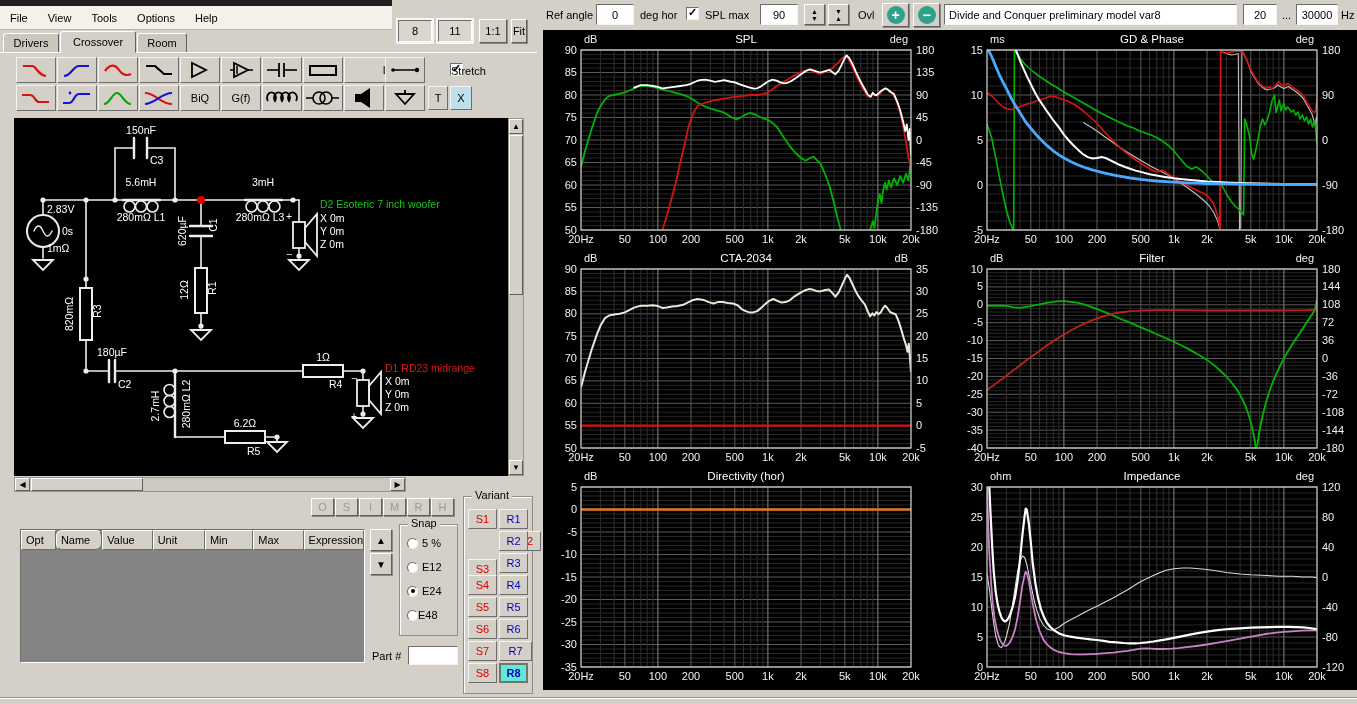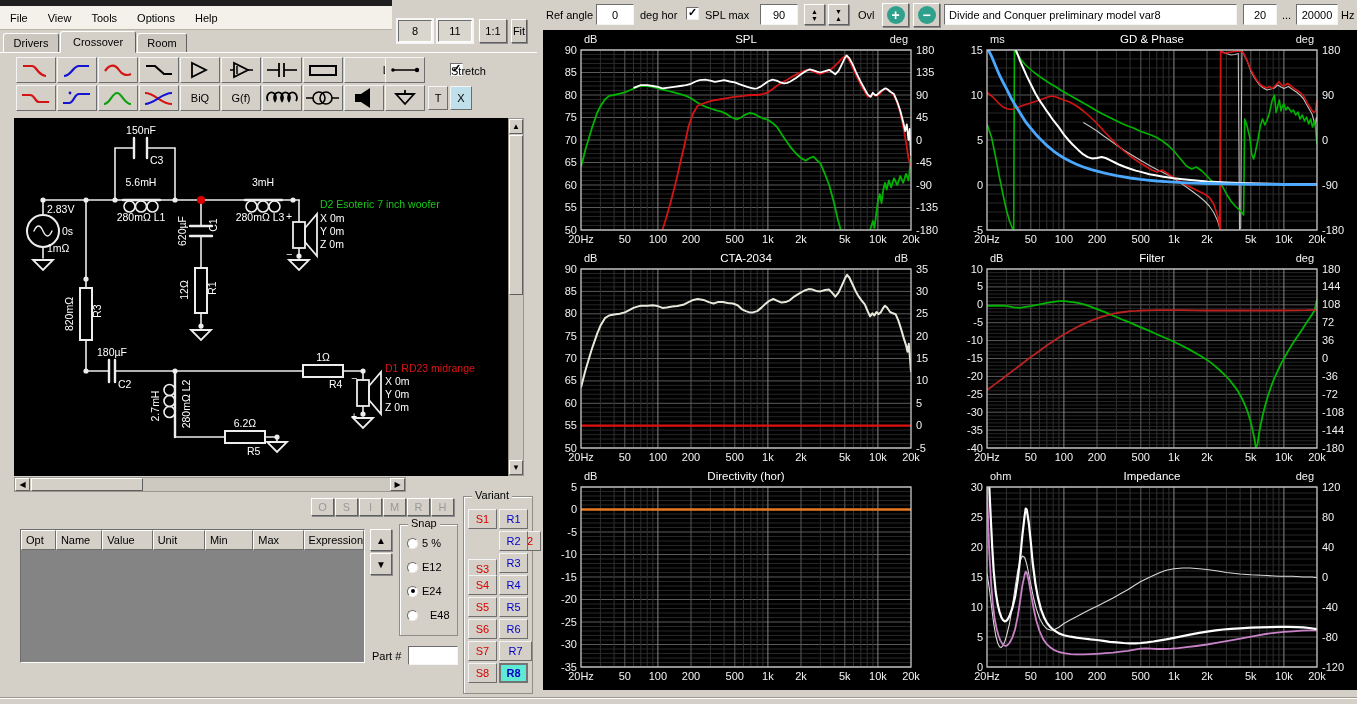--- a/index.html
+++ b/index.html
@@ -87,21 +87,21 @@
   <span class="abs lab" style="left:858px;top:9px;">Ovl</span>
   <div class="abs btn raised ovlbtn" style="left:882px;top:3px;">
       <span class="circ">+</span>
     </div>
   <div class="abs btn raised ovlbtn" style="left:913px;top:3px;">
       <span class="circ">−</span>
     </div>
   <div class="abs field" style="left:944px;top:4px;width:293px;height:21px;justify-content:flex-start;padding-left:4px;">Divide and Conquer preliminary model var8</div>
   <div class="abs field" style="left:1243px;top:4px;width:34px;height:21px;">20</div>
   <span class="abs lab" style="left:1282px;top:9px;">...</span>
-  <div class="abs field" style="left:1296px;top:4px;width:42px;height:21px;">20000</div>
+  <div class="abs field" style="left:1296px;top:4px;width:42px;height:21px;">30000</div>
   <span class="abs lab" style="left:1341px;top:9px;">Hz</span>
 
   
   <div class="abs tab inactive" style="left:3px;top:33px;width:56px;height:20px;">Drivers</div>
   <div class="abs tab" style="left:60px;top:31px;width:76px;height:22px;z-index:2;">Crossover</div>
   <div class="abs tab inactive" style="left:137px;top:33px;width:50px;height:20px;">Room</div>
   <div class="abs" style="left:0;top:52px;width:537px;height:1px;background:#fff;"></div>
 
   
   <div class="abs toolbtn" style="left:16px;top:57px;width:40px;height:26px;">
@@ -349,21 +349,21 @@
     <div class="btn raised disbtn" style="width:23px;height:18px;">I</div>
     <div class="btn raised disbtn" style="width:23px;height:18px;">M</div>
     <div class="btn raised disbtn" style="width:23px;height:18px;">R</div>
     <div class="btn raised disbtn" style="width:23px;height:18px;">H</div>
   </div>
 
   
   <div class="abs sunken" style="left:20px;top:529px;width:345px;height:134px;background:#848484;">
     <div style="display:flex;height:20px;">
       <div class="th" style="width:36px;">Opt</div>
-      <div class="th" style="width:48px;">Name</div>
+      <div class="th" style="width:48px;border-radius:6px;">Name</div>
       <div class="th" style="width:52px;">Value</div>
       <div class="th" style="width:54px;">Unit</div>
       <div class="th" style="width:50px;">Min</div>
       <div class="th" style="width:52px;">Max</div>
       <div class="th" style="flex:1;">Expression</div>
     </div>
     <div style="height:112px;background:#848484;"></div>
   </div>
 
   
@@ -382,21 +382,21 @@
         <span>5 %</span>
       </div>
     <div class="abs" style="left:7px;top:36px;display:flex;align-items:center;gap:4px;">
         <span class="radio"></span>
         <span>E12</span>
       </div>
     <div class="abs" style="left:7px;top:60px;display:flex;align-items:center;gap:4px;">
         <span class="radio checked"></span>
         <span>E24</span>
       </div>
-    <div class="abs" style="left:7px;top:84px;display:flex;align-items:center;gap:12px;">
+    <div class="abs" style="left:7px;top:84px;display:flex;align-items:center;gap:0;">
         <span class="radio"></span>
         <span>E48</span>
       </div>
   </div>
 
   
   <span class="abs lab" style="left:372px;top:650px;">Part #</span>
   <div class="abs field" style="left:408px;top:646px;width:50px;height:19px;"></div>
 
   

